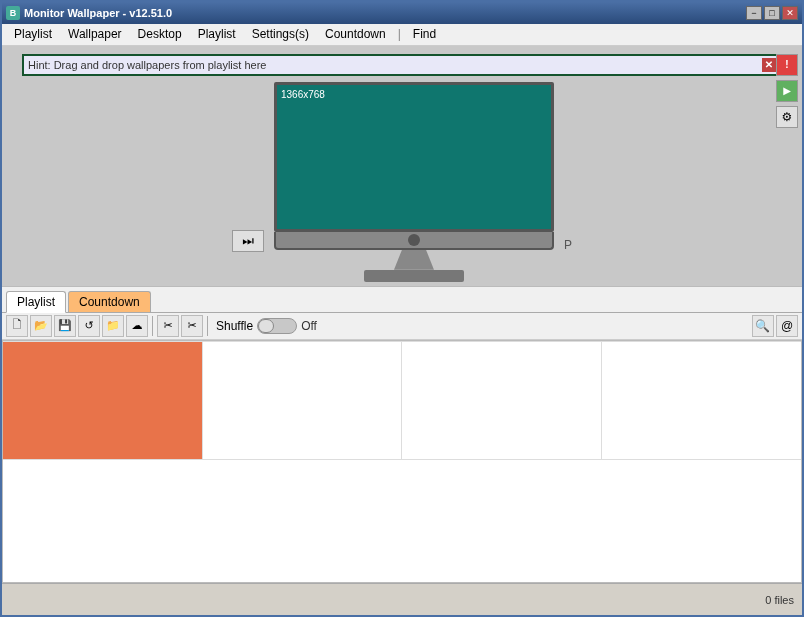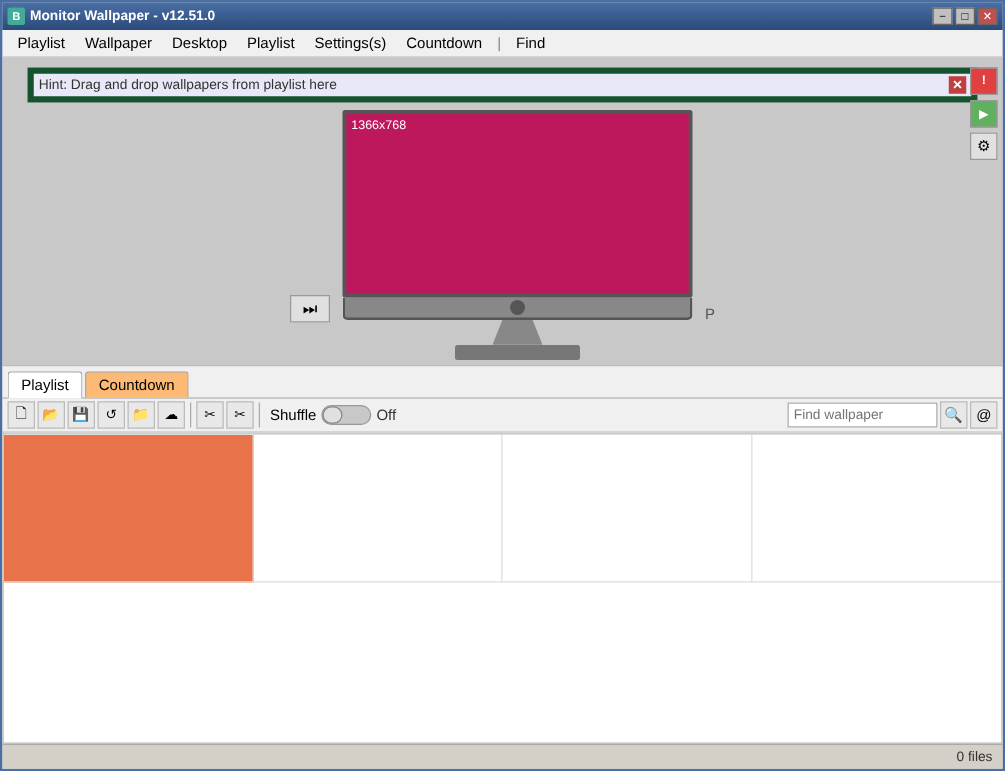--- a/index.html
+++ b/index.html
@@ -86,21 +86,21 @@
       background: #c8c8c8;
       position: relative;
       display: flex;
       flex-direction: column;
       align-items: center;
       padding: 8px 0 4px 0;
     }
     .hint-bar {
       width: calc(100% - 40px);
       background: #e8e8f8;
-      border: 5px solid #14532d;
+      border: 2px solid #14532d;
       display: flex;
       align-items: center;
       justify-content: space-between;
       padding: 2px 4px;
       margin-bottom: 6px;
     }
     .hint-text {
       color: #333;
       font-size: 11px;
     }
@@ -125,21 +125,21 @@
     }
     .monitor-wrapper {
       display: flex;
       flex-direction: column;
       align-items: center;
       position: relative;
     }
     .monitor-screen {
       width: 280px;
       height: 150px;
-      background: #be185d;
+      background: #0f766e;
       border: 3px solid #555;
       border-radius: 2px;
       position: relative;
     }
     .screen-resolution {
       color: white;
       font-size: 10px;
       position: absolute;
       top: 4px;
       left: 4px;
@@ -331,21 +331,21 @@
     }
     .status-bar {
       background: #d4d0c8;
       border-top: 1px solid #aaa;
       display: flex;
       align-items: center;
       justify-content: flex-end;
       padding: 1px 8px;
       font-size: 11px;
       color: #333;
-      height: 20px;
+      height: 32px;
     }
     .playlist-content {
       flex: 1;
       overflow: hidden;
       background: #fff;
       border: 1px solid #bbb;
     }
     .playlist-rows {
       display: grid;
       grid-template-columns: repeat(4, 1fr);
@@ -446,21 +446,20 @@
       <button class="tool-btn" title="Remove">✂</button>
       <div class="tool-separator"></div>
       <div class="shuffle-area">
         <span class="shuffle-label">Shuffle</span>
         <div class="shuffle-toggle">
           <div class="shuffle-knob"></div>
         </div>
         <span class="off-label">Off</span>
       </div>
       <div class="search-area">
-        <input class="find-input" type="text" placeholder="Find wallpaper" style="">
         <button class="find-btn">🔍</button>
         <button class="at-btn">@</button>
       </div>
     </div>
 
     <div class="playlist-content" style="flex:1;overflow:hidden;">
       <div class="playlist-rows">
         <div class="wallpaper-item filled-orange"></div>
         <div class="wallpaper-item"></div>
         <div class="wallpaper-item"></div>

